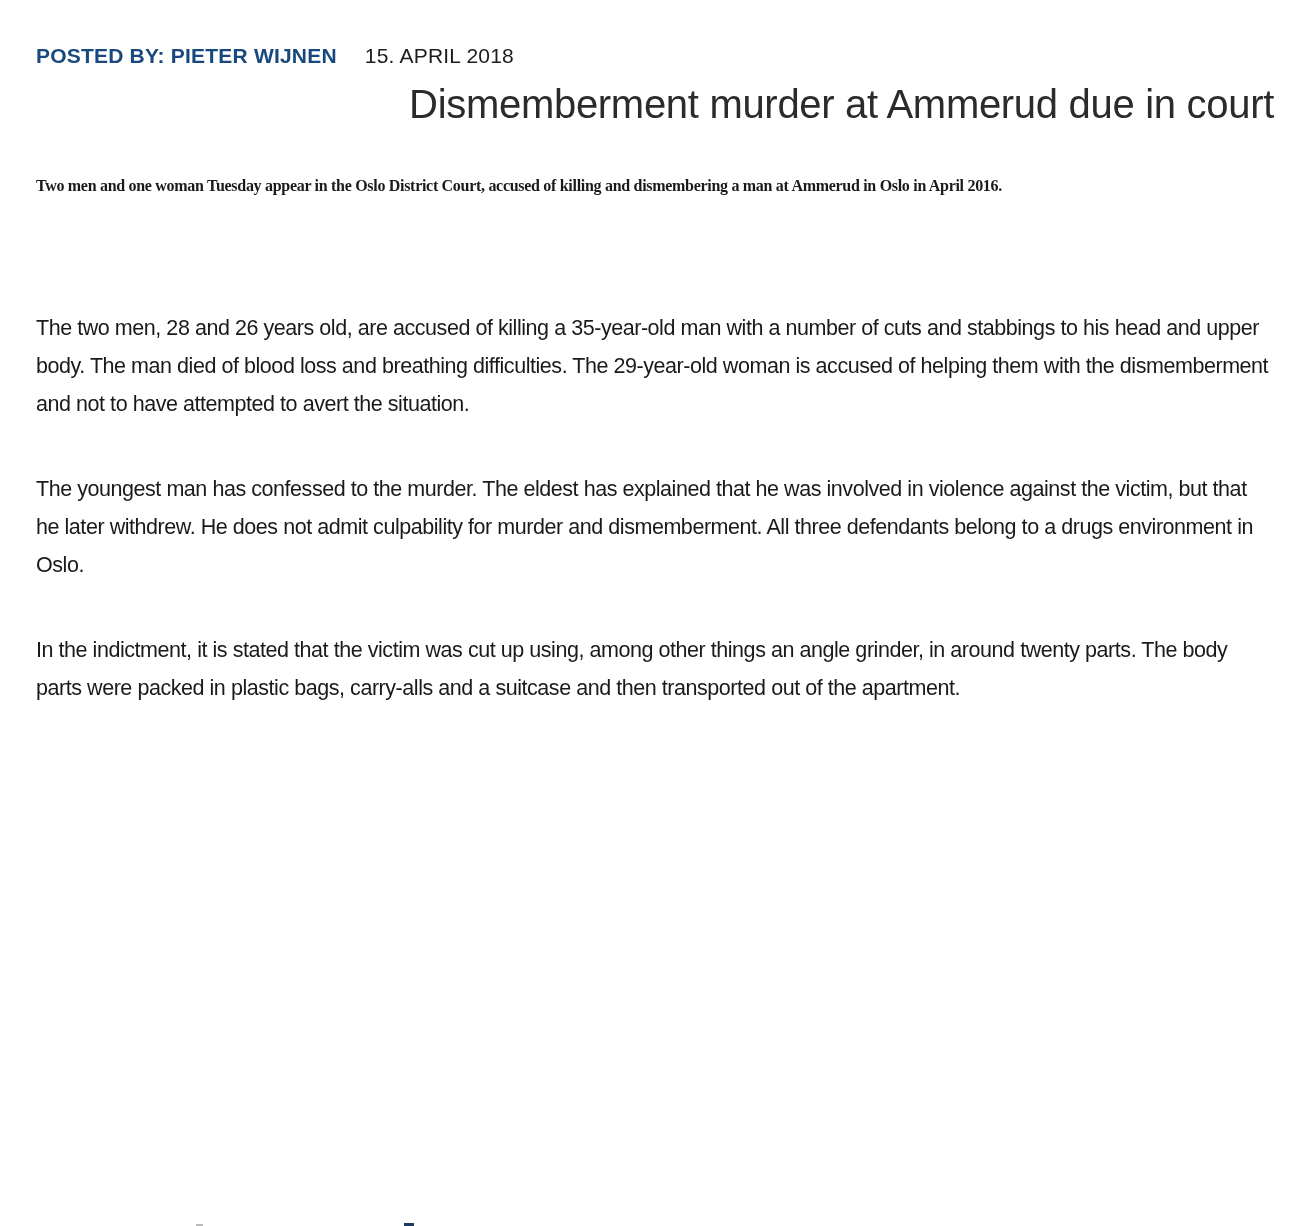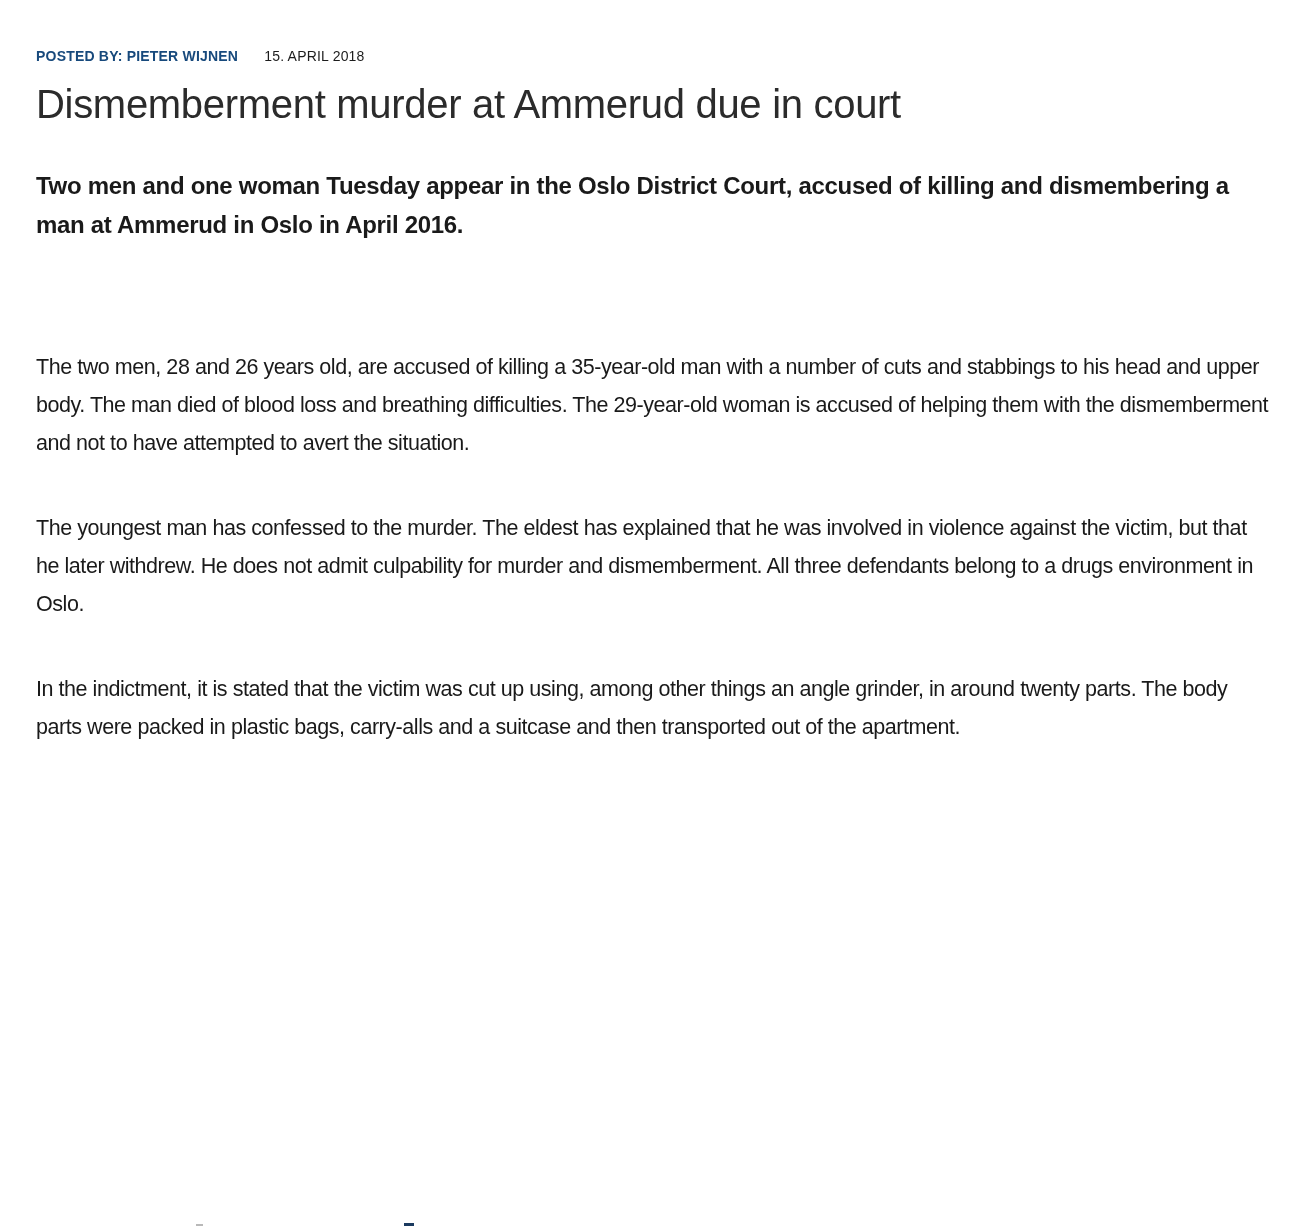--- a/index.html
+++ b/index.html
@@ -14,21 +14,21 @@
   .page {
     position: relative;
     width: 1304px;
     height: 1226px;
     background: #ffffff;
   }
   .article {
     padding: 46px 30px 0 36px;
   }
   .byline {
-    font-size: 14px;
+    font-size: 21px;
     line-height: 20px;
     letter-spacing: 0.2px;
   }
   .byline .posted-by,
   .byline .author {
     font-weight: 700;
     color: #17497c;
   }
   .byline .author {
     text-decoration: none;
@@ -39,29 +39,31 @@
     color: #1c1c1c;
     margin-left: 22px;
   }
   h1.title {
     margin: 14px 0 0 0;
     font-size: 40px;
     line-height: 48px;
     font-weight: 400;
     color: #2b2b2b;
     letter-spacing: -0.3px;
+    text-align: right;
   }
   p.lead {
     margin: 38px 0 104px 0;
-    font-size: 24px;
+    font-size: 16px;
     line-height: 39px;
     font-weight: 700;
     color: #1a1a1a;
     letter-spacing: -0.3px;
     max-width: 1210px;
+    font-family: Liberation Serif, serif;
   }
   p.body-para {
     margin: 47px 0 0 0;
     font-size: 21.5px;
     line-height: 38px;
     font-weight: 400;
     color: #1a1a1a;
     letter-spacing: -0.45px;
     max-width: 1240px;
   }

